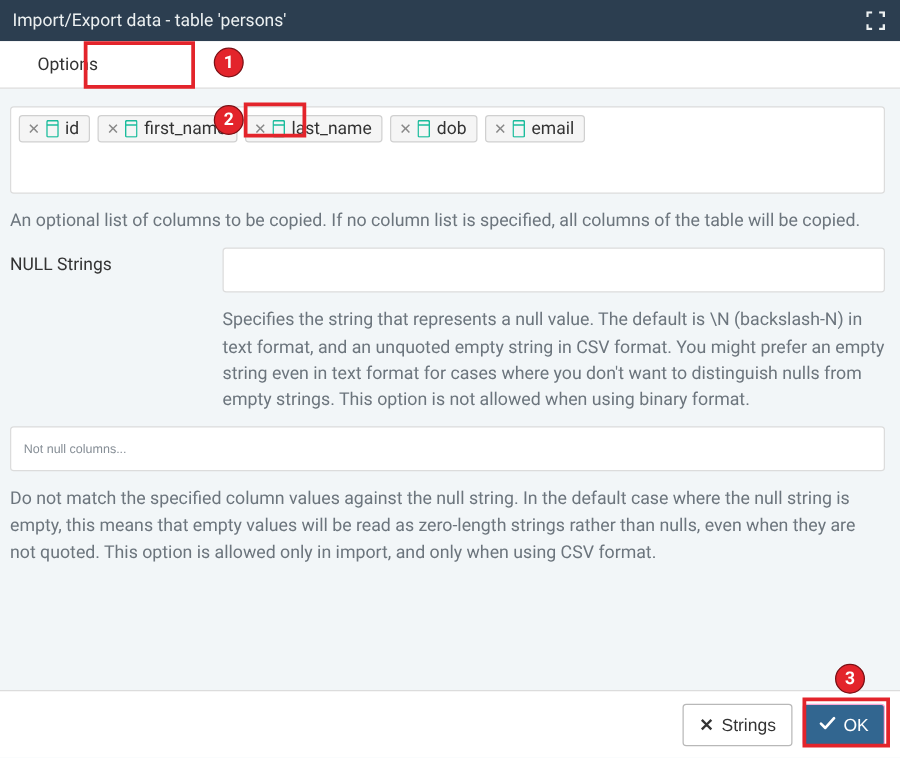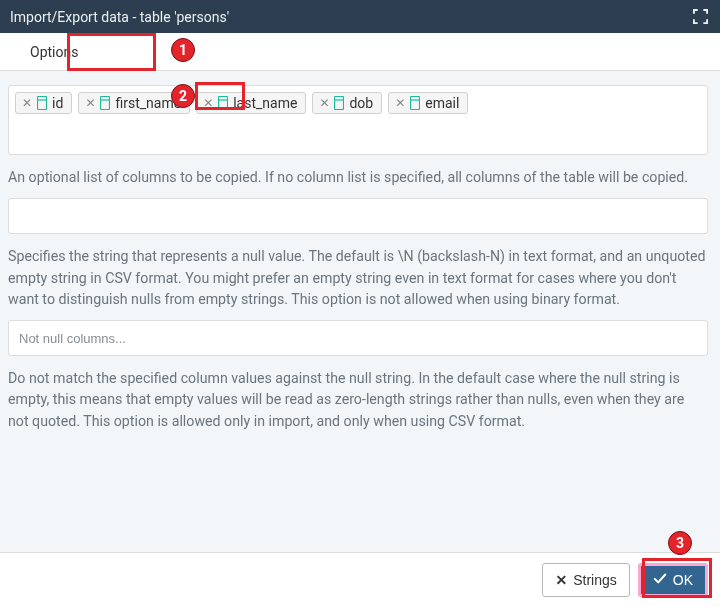--- a/index.html
+++ b/index.html
@@ -116,21 +116,21 @@
   }
 
   
   .text-input {
     width: 100%;
     height: 36px;
     border: 1px solid #dcdcdc;
     border-radius: 3px;
     background: #fff;
     padding: 0 10px;
-    font-size: 13px;
+    font-size: 10px;
     color: #333;
   }
   .text-input::placeholder { color: #868e96; }
 
   
   .footer {
     height: 54px;
     border-top: 1px solid #dcdcdc;
     display: flex;
     justify-content: flex-end;
@@ -150,21 +150,21 @@
     cursor: pointer;
   }
   .btn-default {
     background: #fff;
     color: #333;
     border: 1px solid #b8b8b8;
   }
   .btn-primary {
     background: #326690;
     color: #fff;
-    border: 3px solid #f9a8d4;
+    border: 1px solid #f9a8d4;
   }
 
   
   .ann-marker {
     position: absolute;
     width: 24px; height: 24px;
     border-radius: 50%;
     background: #e3242b;
     border: 1.5px solid #7a1015;
     color: #fff;
@@ -255,20 +255,21 @@
               </svg>
           </span>
           <span class="tag-label">email</span>
         </span>
       </div>
       <div class="help-text">An optional list of columns to be copied. If no column list is specified, all columns of the table will be copied.</div>
     </div>
   </div>
 
   <div class="form-row">
+    <div class="form-label">NULL Strings</div>
     <div class="form-field">
       <input class="text-input" type="text" value="" style="">
       <div class="help-text">Specifies the string that represents a null value. The default is \N (backslash-N) in text format, and an unquoted empty string in CSV format. You might prefer an empty string even in text format for cases where you don't want to distinguish nulls from empty strings. This option is not allowed when using binary format.</div>
     </div>
   </div>
 
   <div class="form-row">
     <div class="form-field">
       <input class="text-input" type="text" placeholder="Not null columns..." style="">
       <div class="help-text">Do not match the specified column values against the null string. In the default case where the null string is empty, this means that empty values will be read as zero-length strings rather than nulls, even when they are not quoted. This option is allowed only in import, and only when using CSV format.</div>

